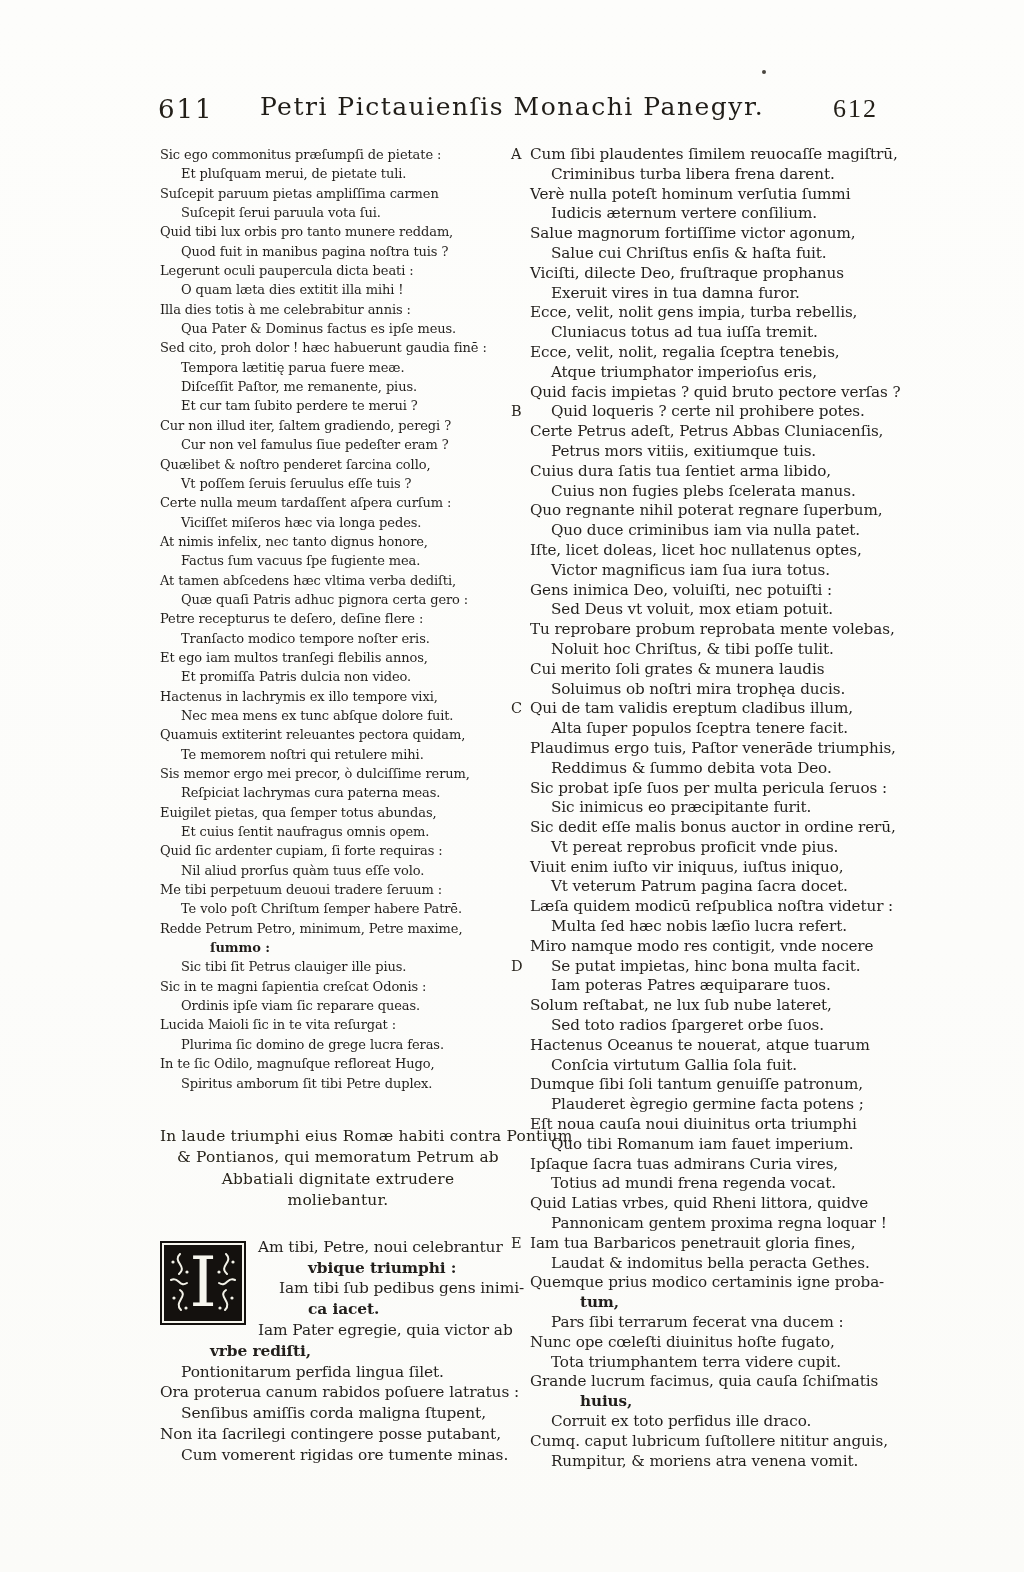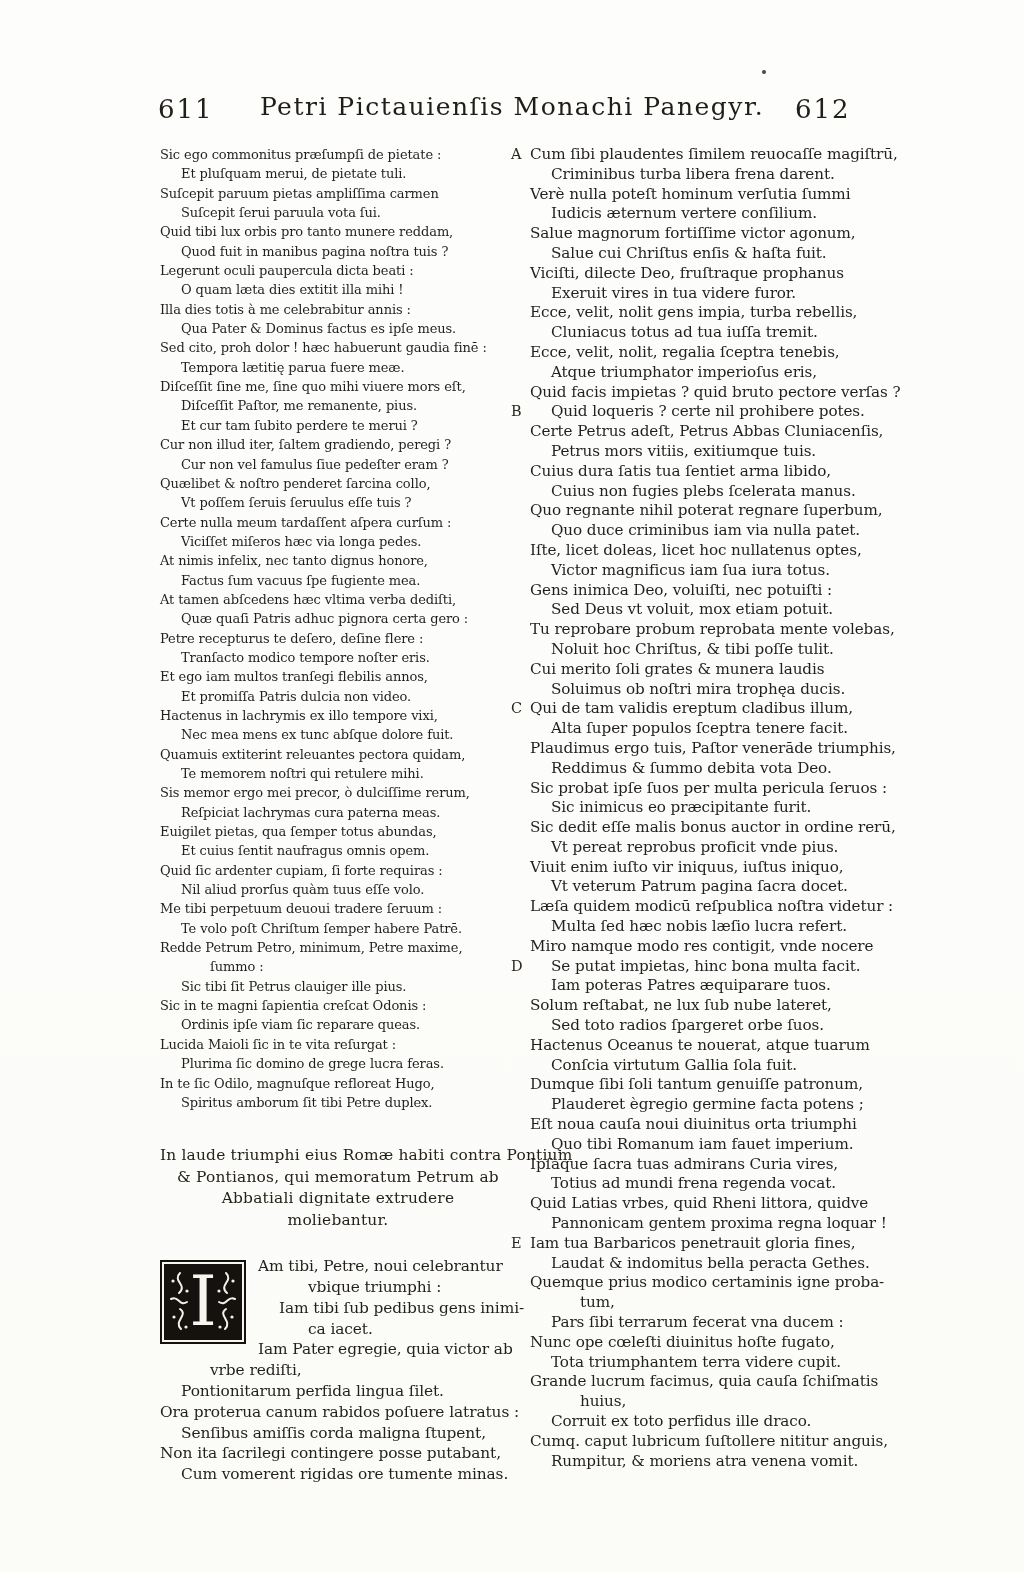--- a/index.html
+++ b/index.html
@@ -7,33 +7,33 @@
   .page{
     position:relative;width:1024px;height:1572px;
     background:linear-gradient(180deg,#fdfdfb 0%,#fcfcfa 60%,#fbfbf8 100%);
     font-family:"DejaVu Serif","Liberation Serif",serif;
     color:#221f1c;
   }
   
   .header{position:absolute;top:92px;left:0;width:1024px;height:40px;}
   .pnum{position:absolute;top:2px;font-size:26px;letter-spacing:2px;color:#242019;}
   .pnum.left{left:158px;}
-  .pnum.right{left:795px;}
+  .pnum.right{left:833px;font-family:Liberation Serif, serif;}
   .title{display:block;text-align:center;font-size:25px;letter-spacing:1.5px;color:#201d18;}
   .speck{position:absolute;width:4px;height:4px;border-radius:50%;background:#4a463f;}
   
   .col{position:absolute;top:145px;}
   .leftcol{left:160px;width:356px;}
   .rightcol{left:530px;width:378px;}
   .vline{position:relative;white-space:nowrap;}
   .leftcol .verse .vline{font-size:13px;line-height:19.35px;letter-spacing:-0.1px;}
   .rightcol .verse .vline{font-size:15.2px;line-height:19.8px;letter-spacing:-0.1px;}
   .vline.i0{text-indent:0;}
   .vline.i1{text-indent:21px;}
-  .vline.i2{text-indent:50px;}
+  .vline.i2{text-indent:50px;font-weight:bold;}
   .mletter{
     position:absolute;left:-19px;top:0;
     font-size:14.5px;color:#2a261f;text-indent:0;
   }
   
   .sheading{margin-top:33px;}
   .sheading .vline{
     text-align:center;text-indent:0;white-space:nowrap;
     font-size:15.4px;line-height:21.5px;letter-spacing:0.2px;color:#262219;
   }
@@ -73,21 +73,20 @@
         <div class="vline i0"><span>Suſcepit paruum pietas ampliſſima carmen</span></div>
         <div class="vline i1"><span>Suſcepit ſerui paruula vota ſui.</span></div>
         <div class="vline i0"><span>Quid tibi lux orbis pro tanto munere reddam,</span></div>
         <div class="vline i1"><span>Quod fuit in manibus pagina noſtra tuis ?</span></div>
         <div class="vline i0"><span>Legerunt oculi paupercula dicta beati :</span></div>
         <div class="vline i1"><span>O quam læta dies extitit illa mihi !</span></div>
         <div class="vline i0"><span>Illa dies totis à me celebrabitur annis :</span></div>
         <div class="vline i1"><span>Qua Pater &amp; Dominus factus es ipſe meus.</span></div>
         <div class="vline i0"><span>Sed cito, proh dolor ! hæc habuerunt gaudia finē :</span></div>
         <div class="vline i1"><span>Tempora lætitię parua fuere meæ.</span></div>
-        <div class="vline i0"><span>Diſceſſit ſine me, ſine quo mihi viuere mors eſt,</span></div>
         <div class="vline i1"><span>Diſceſſit Paſtor, me remanente, pius.</span></div>
         <div class="vline i1"><span>Et cur tam ſubito perdere te merui ?</span></div>
         <div class="vline i0"><span>Cur non illud iter, ſaltem gradiendo, peregi ?</span></div>
         <div class="vline i1"><span>Cur non vel famulus ſiue pedeſter eram ?</span></div>
         <div class="vline i0"><span>Quælibet &amp; noſtro penderet ſarcina collo,</span></div>
         <div class="vline i1"><span>Vt poſſem ſeruis ſeruulus eſſe tuis ?</span></div>
         <div class="vline i0"><span>Certe nulla meum tardaſſent aſpera curſum :</span></div>
         <div class="vline i1"><span>Viciſſet miſeros hæc via longa pedes.</span></div>
         <div class="vline i0"><span>At nimis infelix, nec tanto dignus honore,</span></div>
         <div class="vline i1"><span>Factus ſum vacuus ſpe fugiente mea.</span></div>
@@ -175,21 +174,21 @@
 
   <div class="col rightcol">
     <div class="verse">
         <div class="vline i0"><span class="mletter">A</span><span>Cum ſibi plaudentes ſimilem reuocaſſe magiſtrū,</span></div>
         <div class="vline i1"><span>Criminibus turba libera frena darent.</span></div>
         <div class="vline i0"><span>Verè nulla poteſt hominum  verſutia ſummi</span></div>
         <div class="vline i1"><span>Iudicis æternum  vertere conſilium.</span></div>
         <div class="vline i0"><span>Salue magnorum fortiſſime victor agonum,</span></div>
         <div class="vline i1"><span>Salue cui Chriſtus enſis &amp; haſta fuit.</span></div>
         <div class="vline i0"><span>Viciſti, dilecte Deo, fruſtraque prophanus</span></div>
-        <div class="vline i1"><span>Exeruit vires in tua videre furor.</span></div>
+        <div class="vline i1"><span>Exeruit vires in tua damna furor.</span></div>
         <div class="vline i0"><span>Ecce, velit, nolit gens impia, turba rebellis,</span></div>
         <div class="vline i1"><span>Cluniacus totus ad tua iuſſa tremit.</span></div>
         <div class="vline i0"><span>Ecce, velit, nolit, regalia ſceptra tenebis,</span></div>
         <div class="vline i1"><span>Atque triumphator imperioſus eris,</span></div>
         <div class="vline i0"><span>Quid facis impietas ? quid bruto pectore verſas ?</span></div>
         <div class="vline i1"><span class="mletter">B</span><span>Quid loqueris ? certe nil prohibere potes.</span></div>
         <div class="vline i0"><span>Certe Petrus adeſt, Petrus Abbas Cluniacenſis,</span></div>
         <div class="vline i1"><span>Petrus mors vitiis, exitiumque tuis.</span></div>
         <div class="vline i0"><span>Cuius dura ſatis tua ſentiet arma libido,</span></div>
         <div class="vline i1"><span>Cuius non fugies plebs ſcelerata manus.</span></div>

